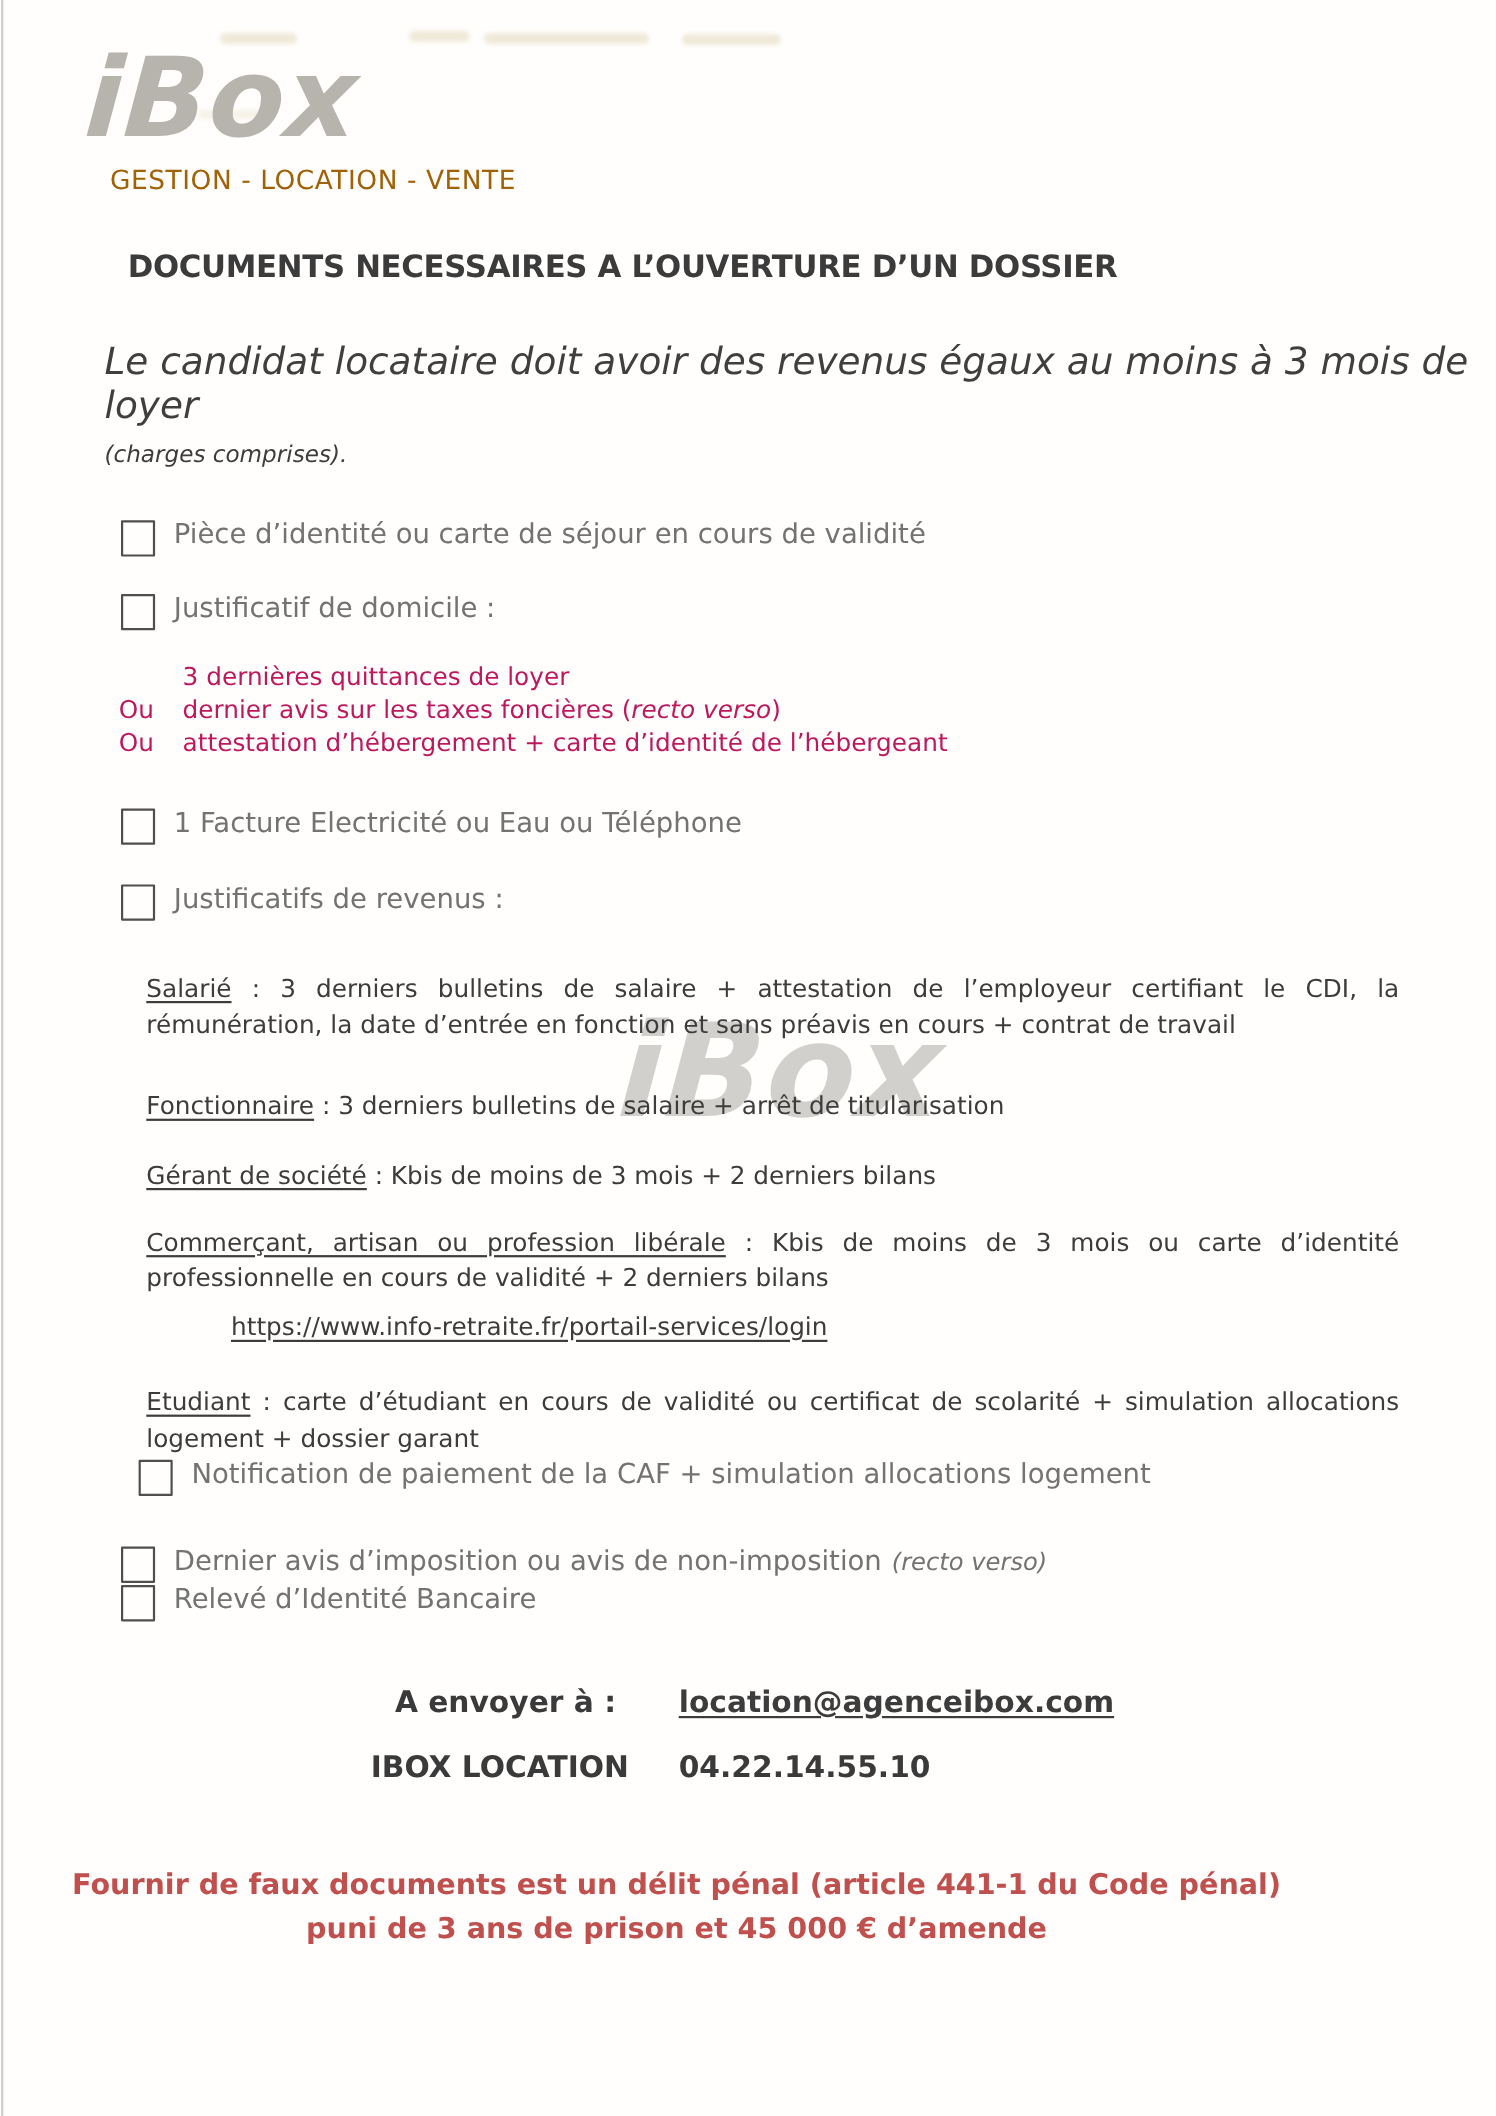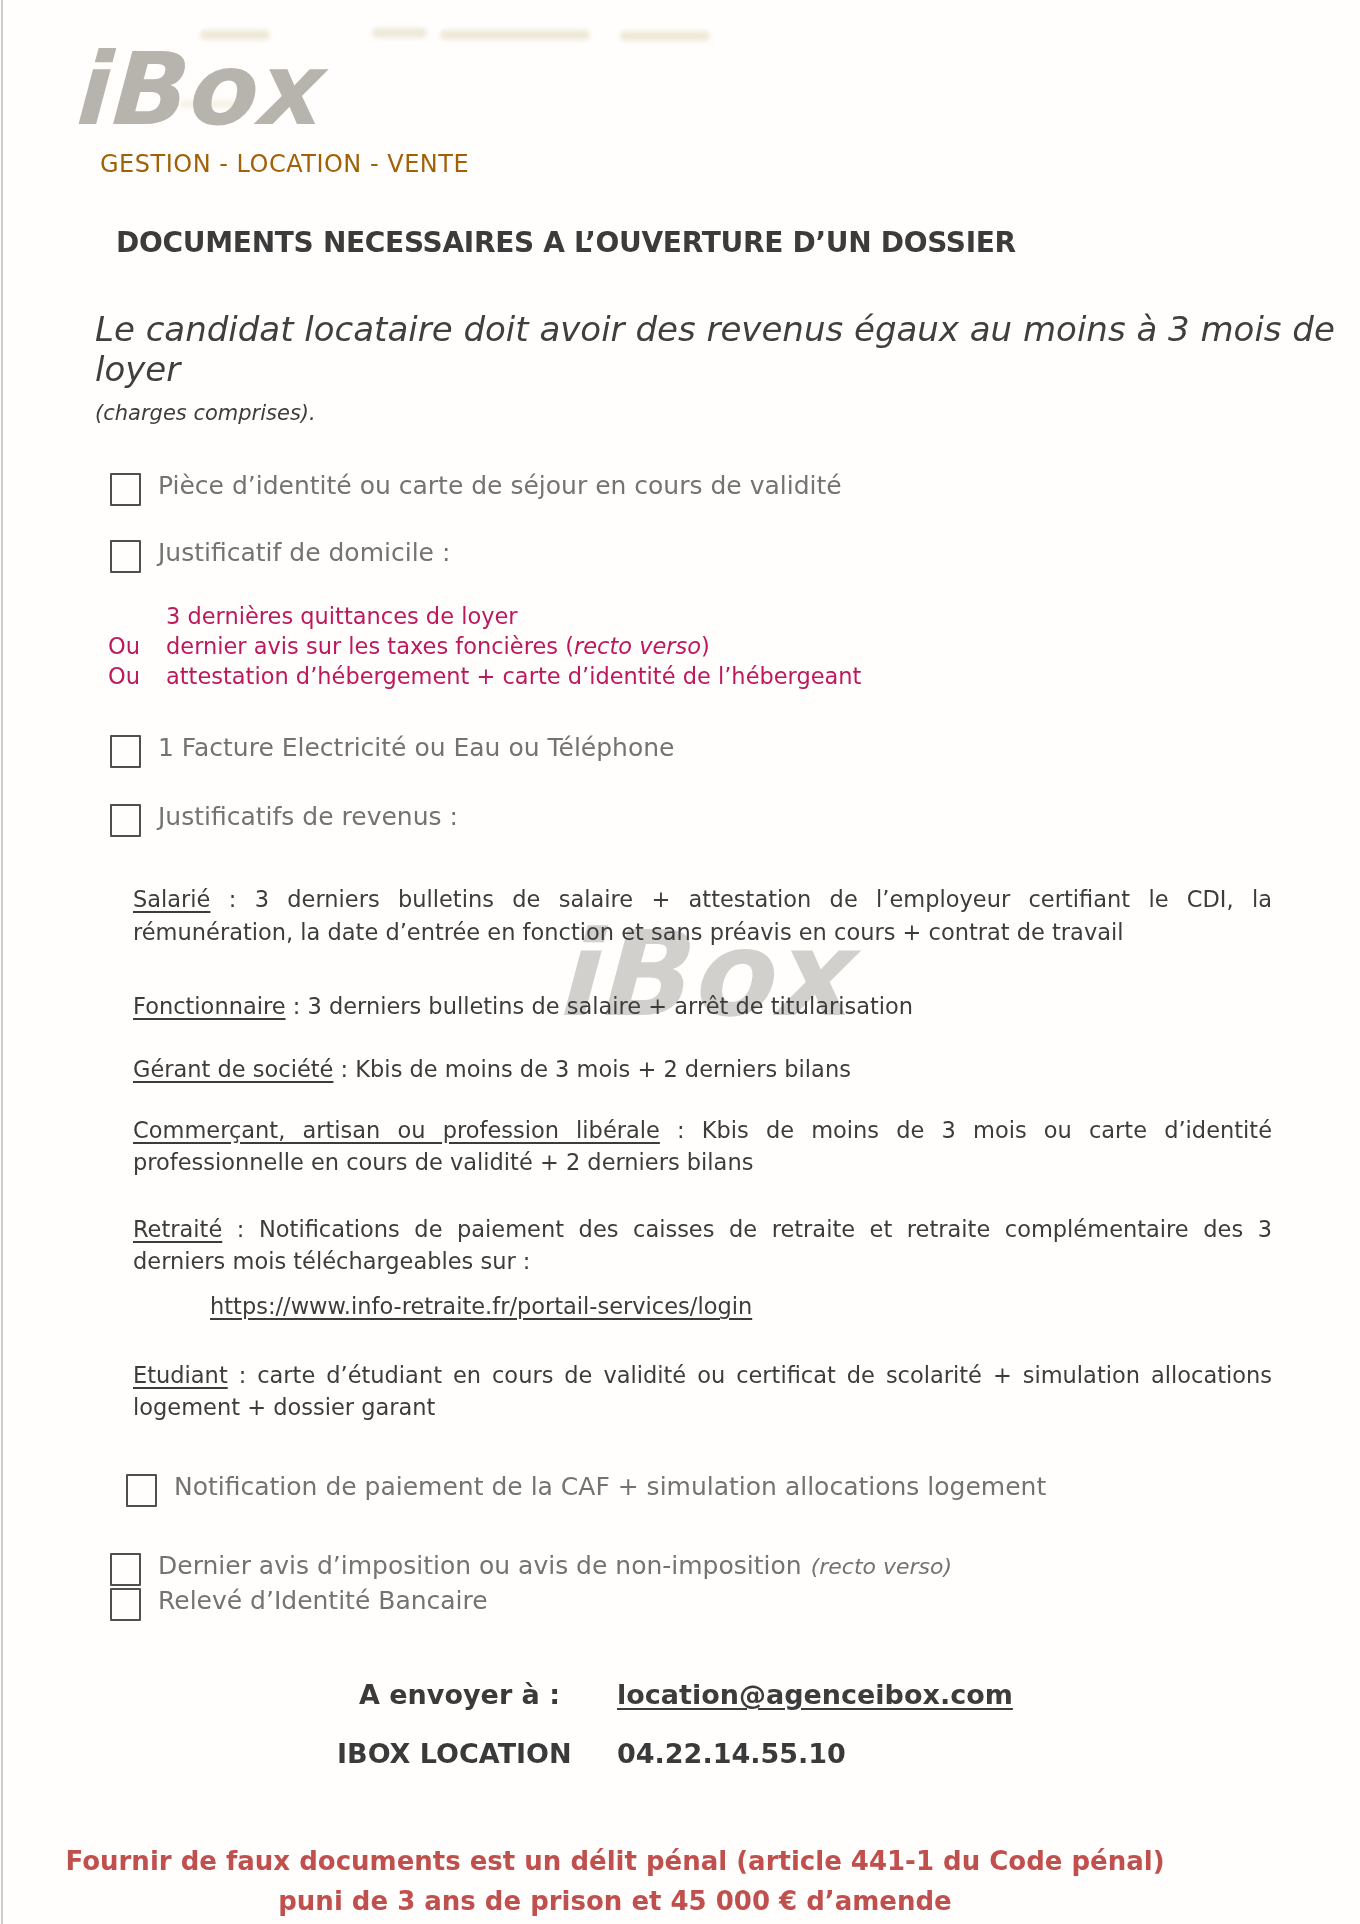--- a/index.html
+++ b/index.html
@@ -51,21 +51,21 @@
   .intro-2{font-size:21px;font-style:italic;margin-top:12px !important;}
 
   
   .cb-row{display:flex;align-items:flex-start;margin-left:110px;}
   .cb{
     flex:0 0 auto;width:27px;height:29px;margin-top:2px;
     border:2px solid #4f4f4f;border-radius:1px;background:#fffefd;
   }
   .cb-label{margin-left:17px;font-size:25px;color:#737373;}
   .mt46{margin-top:46px;} .mt32{margin-top:32px;} .mt42{margin-top:42px;}
-  .mt34{margin-top:34px;} .mt48{margin-top:48px;padding-left:16px;} .mt44{margin-top:44px;} .mt40{}
+  .mt34{margin-top:34px;} .mt48{padding-left:16px;} .mt44{margin-top:44px;} .mt40{}
   .cb-italic{font-size:22px;font-style:italic;margin-left:9px;}
 
   
   .options{margin:28px 0 0 108px;font-size:22.5px;color:#be185d;}
   .opt{display:flex;line-height:30px;}
   .opt-prefix{flex:0 0 58px;}
   .opt i{font-style:italic;}
 
   
   .cats{margin:46px 88px 0 133px;font-size:22.5px;line-height:1.45;color:#3c3c3c;}
@@ -148,21 +148,20 @@
     <div class="cb-row mt34">
       <span class="cb"></span>
       <span class="cb-label">Justificatifs de revenus :</span>
     </div>
 
     <div class="cats">
       <p class="cat just"><span class="cat-label">Salarié</span><span> : 3 derniers bulletins de salaire + attestation de l’employeur certifiant le CDI, la rémunération, la date d’entrée en fonction et sans préavis en cours + contrat de travail</span></p>
       <p class="cat gap42"><span class="cat-label">Fonctionnaire</span><span> : 3 derniers bulletins de salaire + arrêt de titularisation</span></p>
       <p class="cat gap30"><span class="cat-label">Gérant de société</span><span> : Kbis de moins de 3 mois + 2 derniers bilans</span></p>
       <p class="cat just gap28"><span class="cat-label">Commerçant, artisan ou profession libérale</span><span> : Kbis de moins de 3 mois ou carte d’identité professionnelle en cours de validité + 2 derniers bilans</span></p>
-      <p class="cat just gap34"><span class="cat-label">Retraité</span><span> : Notifications de paiement des caisses de retraite et retraite complémentaire des 3 derniers mois téléchargeables sur :</span></p>
       <p class="cat-link"><span class="link">https://www.info-retraite.fr/portail-services/login</span></p>
       <p class="cat just gap36"><span class="cat-label">Etudiant</span><span> : carte d’étudiant en cours de validité ou certificat de scolarité + simulation allocations logement + dossier garant</span></p>
     </div>
 
     <div class="cb-row mt48">
       <span class="cb"></span>
       <span class="cb-label">Notification de paiement de la CAF + simulation allocations logement</span>
     </div>
 
     <div class="cb-row mt44">

